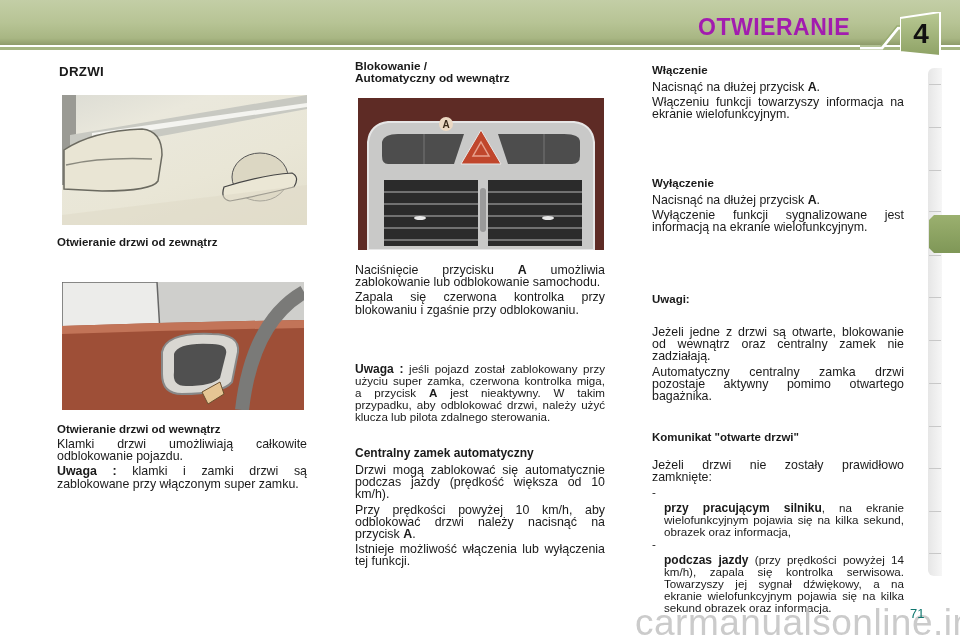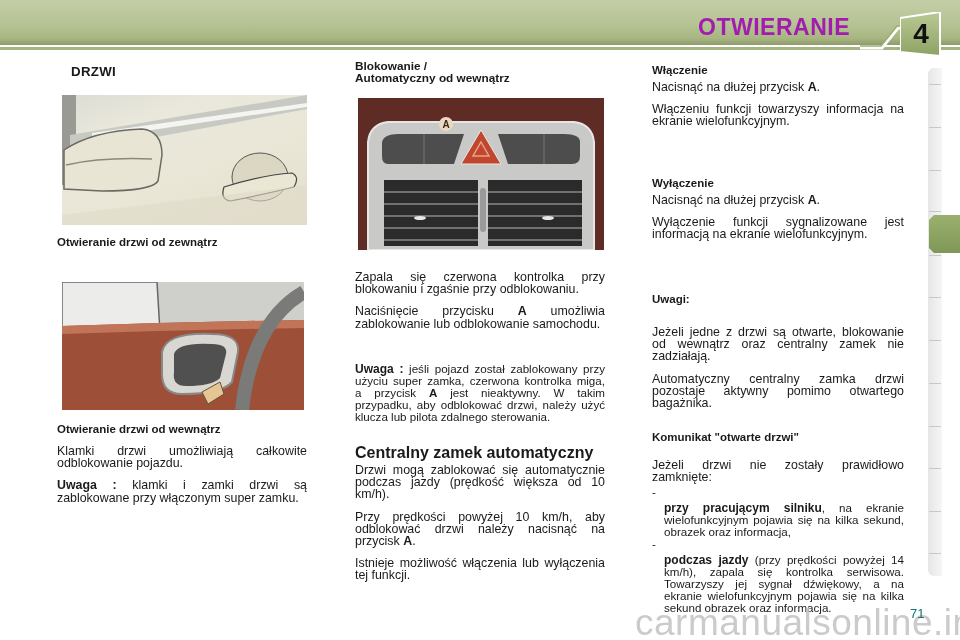--- a/index.html
+++ b/index.html
@@ -28,21 +28,21 @@
   }
   .slash-deco { position: absolute; left: 860px; top: 24px; }
 
   
   .col { position: absolute; top: 60px; }
   .col-left { left: 57px; width: 250px; }
   .col-mid { left: 355px; width: 250px; }
 
   .section-title { font-weight: bold; font-size: 13.3px; letter-spacing: 0.3px; color: #1a1a1a; }
   .subhead { font-weight: bold; font-size: 11.5px; line-height: 12px; color: #1a1a1a; }
-  p.txt { font-size: 12.4px; line-height: 12.2px; text-align: justify; color: #1a1a1a; margin-top: 10px; }
+  p.txt { font-size: 12.4px; line-height: 12.2px; text-align: justify; color: #1a1a1a; margin-top: 3px; }
   p.small { font-size: 11.6px; line-height: 12px; text-align: justify; color: #1a1a1a; }
   b { font-weight: bold; }
 
   .fig { position: absolute; overflow: hidden; }
 
   
   .fig-ext { left: 62px; top: 95px; width: 245px; height: 130px;
     background: linear-gradient(160deg, #dcdcd4 0%, #eae8dc 25%, #e9e6d6 60%, #e3dfcd 100%); }
   
   .fig-int { left: 62px; top: 282px; width: 242px; height: 128px;
@@ -89,21 +89,21 @@
         <stop offset="0" stop-color="#b9c994"></stop>
         <stop offset="1" stop-color="#8ea265"></stop>
       </linearGradient>
     </defs>
     <polygon points="0,6 40,0 40,44 0,40" fill="url(#bg1)" stroke="#ffffff" stroke-width="2"></polygon>
   </svg>
   <div class="chapter-num">4</div>
 </div>
 
 <div class="col col-left">
-  <div class="section-title" style="margin-left:14px;margin-top:4px;">DRZWI</div>
+  <div class="section-title" style="margin-left:2px;margin-top:4px;">DRZWI</div>
 </div>
 
 <div class="fig fig-ext">
   <svg width="245" height="130" viewBox="0 0 245 130">
     <rect x="0" y="0" width="14" height="90" fill="#9a9a94"></rect>
     <polygon points="8,40 245,0 245,14 8,58" fill="#c8c9c2"></polygon>
     <polygon points="30,38 245,8 245,12 30,44" fill="#f4f4f0"></polygon>
     <path d="M2,55 Q30,36 80,34 Q100,36 100,60 L96,86 Q90,96 40,96 L2,94 Z" fill="#e9e5d4" stroke="#6b6a60" stroke-width="1.5"></path>
     <path d="M4,70 Q40,62 90,64" stroke="#8a897e" stroke-width="1.5" fill="none"></path>
     <ellipse cx="198" cy="82" rx="28" ry="24" fill="#dcd7c3" stroke="#555" stroke-width="1"></ellipse>
@@ -165,30 +165,30 @@
         <line x1="130" y1="130" x2="224" y2="130"></line>
         <line x1="130" y1="142" x2="224" y2="142"></line>
     </g>
     <ellipse cx="62" cy="120" rx="6" ry="2" fill="#e8e8e8"></ellipse>
     <ellipse cx="190" cy="120" rx="6" ry="2" fill="#e8e8e8"></ellipse>
     <rect x="122" y="90" width="6" height="44" rx="3" fill="#9a9a9a"></rect>
   </svg>
 </div>
 
 <div style="position:absolute;left:355px;top:261px;width:250px;">
+  <p class="txt"><span>Naciśnięcie przycisku </span><b>A</b><span> umożliwia zablokowanie lub odblokowanie samochodu.</span></p>
   <p class="txt">Zapala się czerwona kontrolka przy blokowaniu i zgaśnie przy odblokowaniu.</p>
-  <p class="txt"><span>Naciśnięcie przycisku </span><b>A</b><span> umożliwia zablokowanie lub odblokowanie samochodu.</span></p>
 </div>
 
 <div style="position:absolute;left:355px;top:363px;width:250px;">
   <p class="small"><b style="font-size:12px;">Uwaga :</b><span> jeśli pojazd został zablokowany przy użyciu super zamka, czerwona kontrolka miga, a przycisk </span><b>A</b><span> jest nieaktywny. W takim przypadku, aby odblokować drzwi, należy użyć klucza lub pilota zdalnego sterowania.</span></p>
 </div>
 
 <div style="position:absolute;left:355px;top:447px;width:250px;">
-  <div class="subhead" style="font-size:16px;">Centralny zamek automatyczny</div>
+  <div class="subhead" style="font-size:12px;">Centralny zamek automatyczny</div>
   <p class="txt" style="margin-top:5px;">Drzwi mogą zablokować się automatycznie podczas jazdy (prędkość większa od 10 km/h).</p>
   <p class="txt"><span>Przy prędkości powyżej 10 km/h, aby odblokować drzwi należy nacisnąć na przycisk </span><b>A</b><span>.</span></p>
   <p class="txt">Istnieje możliwość włączenia lub wyłączenia tej funkcji.</p>
 </div>
 
 <div style="position:absolute;left:652px;top:64px;width:252px;">
   <div class="subhead">Włączenie</div>
   <p class="txt" style="margin-top:5px;"><span>Nacisnąć na dłużej przycisk </span><b>A</b><span>.</span></p>
   <p class="txt">Włączeniu funkcji towarzyszy informacja na ekranie wielofunkcyjnym.</p>
 </div>

